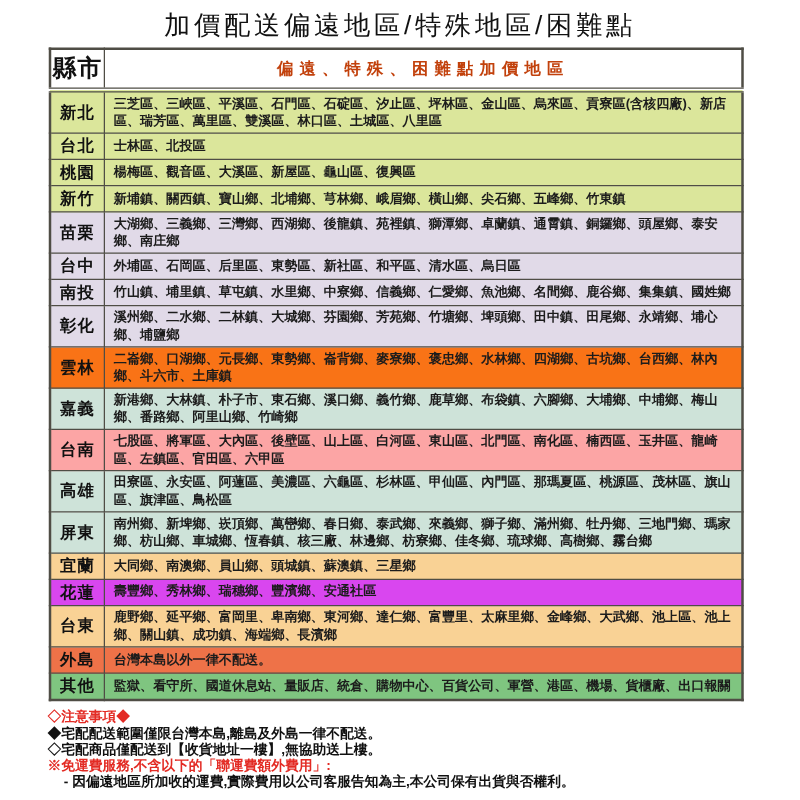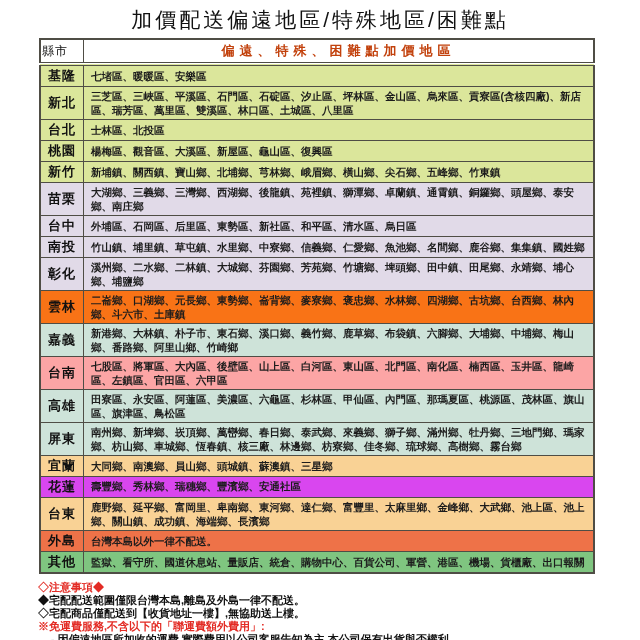--- a/index.html
+++ b/index.html
@@ -24,23 +24,23 @@
     table-layout: fixed;
   }
   table.surcharge th, table.surcharge td {
     border: 1px solid #4f4d45;
     vertical-align: middle;
   }
   table.surcharge { border: 2px solid #4f4d45; }
   th.county-head {
     width: 40px;
     background: #ffffff;
-    font-size: 12px;
-    font-weight: 400;
-    text-align: left;
+    font-size: 19px;
+    font-weight: 700;
+    text-align: center;
     padding: 2px 1px;
     letter-spacing: 1px;
     color: #111;
   }
   th.areas-head {
     background: #ffffff;
     font-size: 13px;
     font-weight: 800;
     text-align: center;
     letter-spacing: 5px;
@@ -81,24 +81,20 @@
 <div class="page-title">加價配送偏遠地區/特殊地區/困難點</div>
 
 <table class="surcharge">
   <thead>
     <tr>
       <th class="county-head">縣市</th>
       <th class="areas-head">偏遠、特殊、困難點加價地區</th>
     </tr>
   </thead>
   <tbody>
-      <tr style="background: rgb(219, 230, 155);">
-        <td class="county-label">基隆</td>
-        <td class="areas-cell">七堵區、暖暖區、安樂區</td>
-      </tr>
       <tr style="background: rgb(219, 230, 155);">
         <td class="county-label">新北</td>
         <td class="areas-cell">三芝區、三峽區、平溪區、石門區、石碇區、汐止區、坪林區、金山區、烏來區、貢寮區(含核四廠)、新店區、瑞芳區、萬里區、雙溪區、林口區、土城區、八里區</td>
       </tr>
       <tr style="background: rgb(219, 230, 155);">
         <td class="county-label">台北</td>
         <td class="areas-cell">士林區、北投區</td>
       </tr>
       <tr style="background: rgb(219, 230, 155);">
         <td class="county-label">桃園</td>

